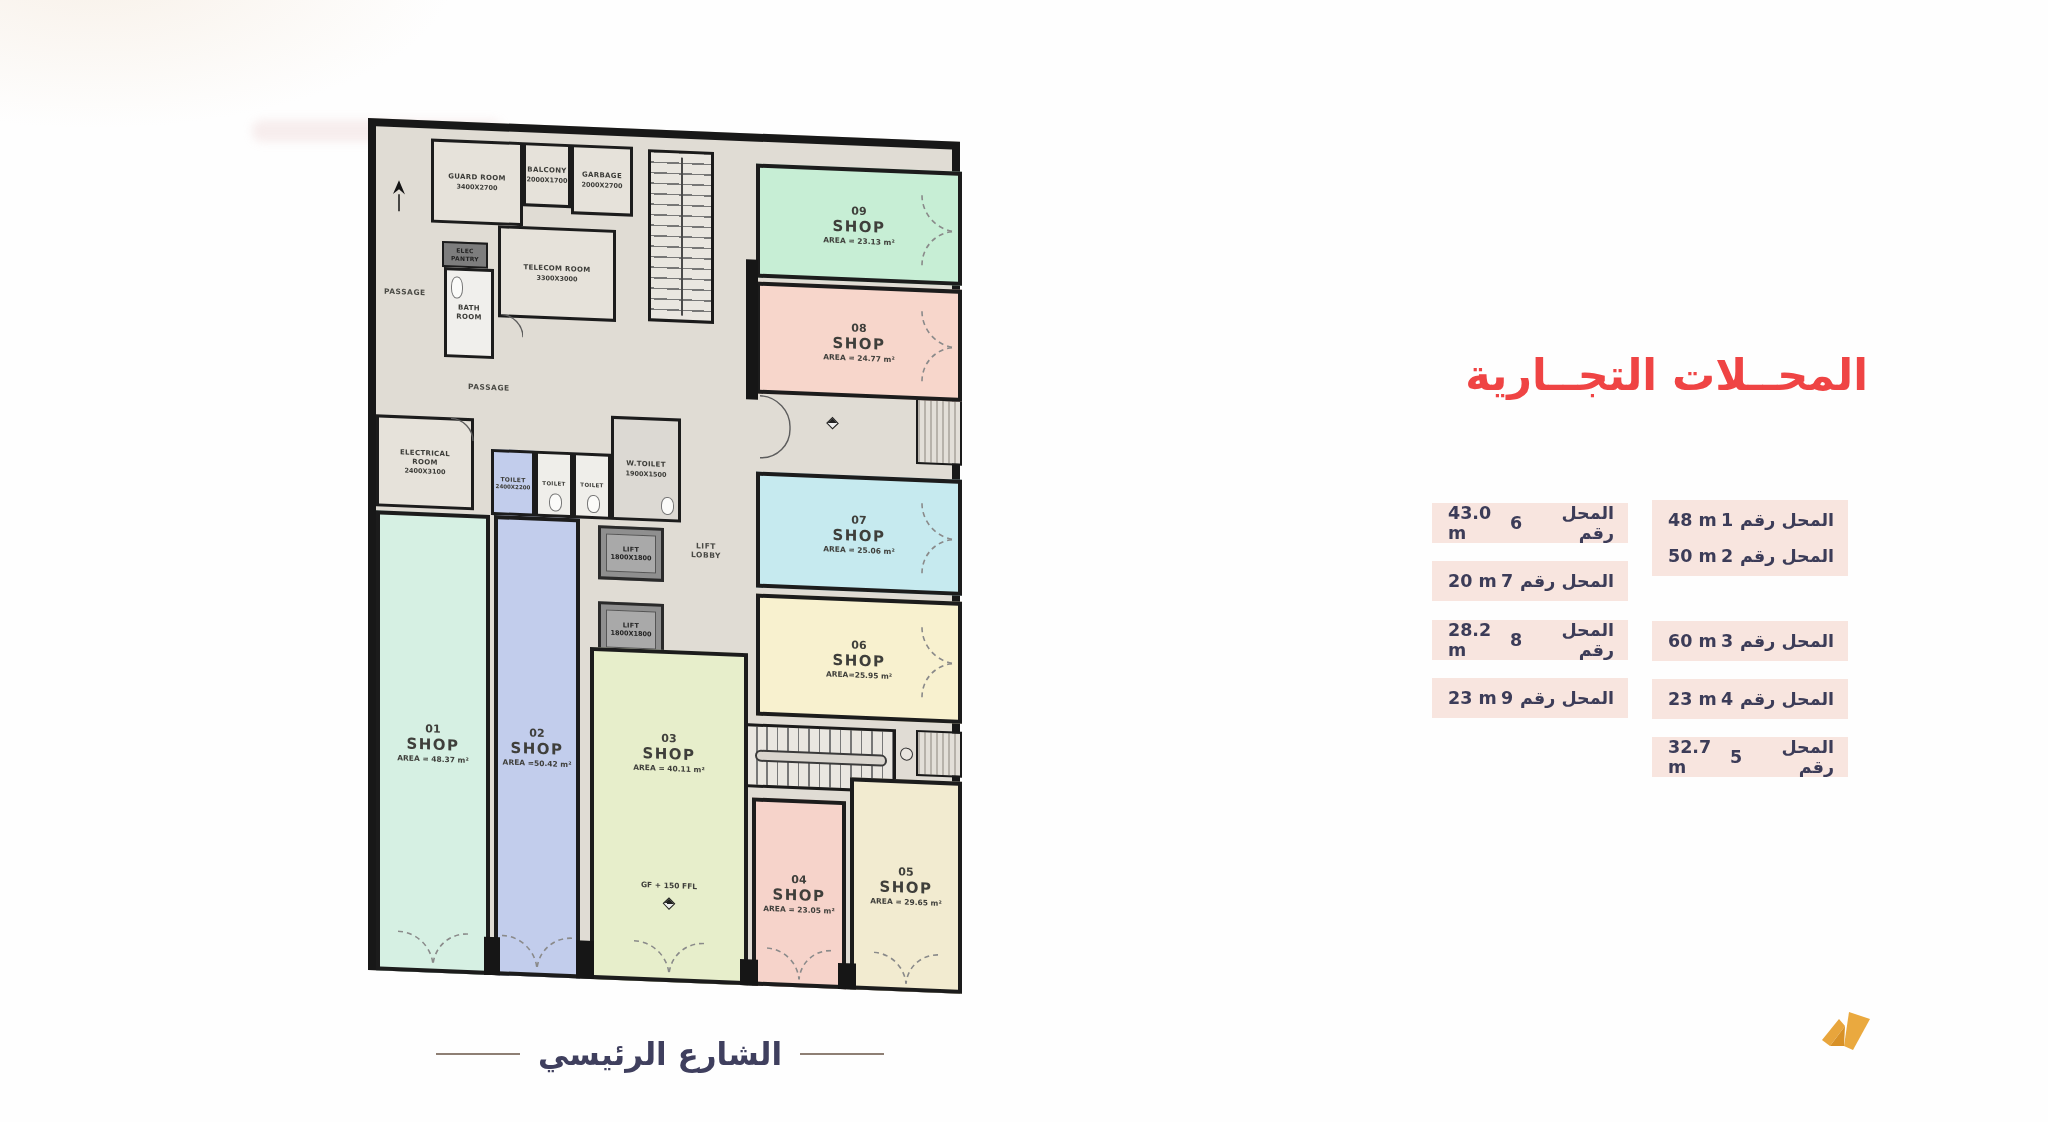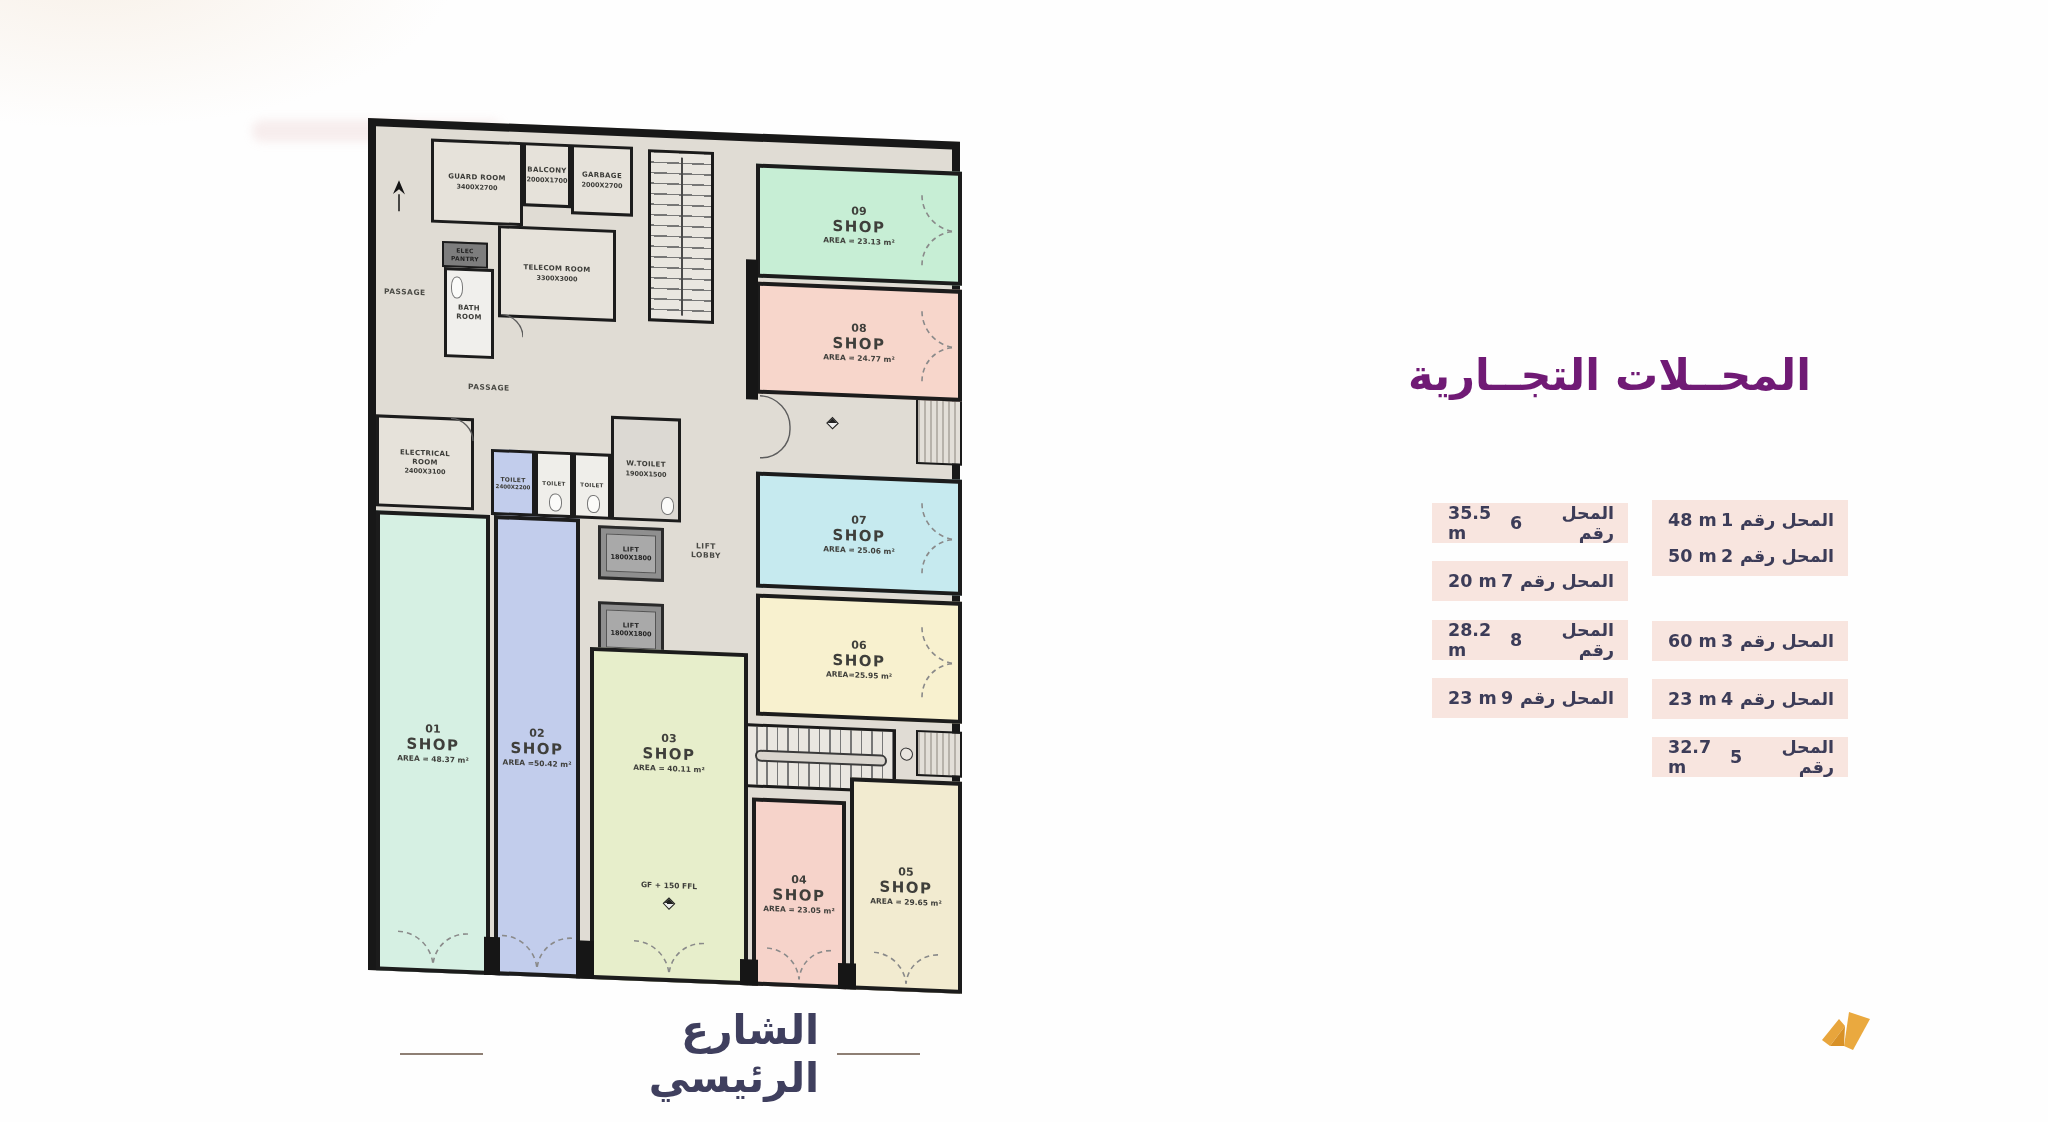--- a/index.html
+++ b/index.html
@@ -52,31 +52,31 @@
   .lvl { position:absolute; width:9px; height:9px; border:1px solid #222; transform:rotate(45deg);
     background:linear-gradient(135deg,#222 50%,#eee 50%); }
   svg.arc path { fill:none; stroke:#8a8a8a; stroke-width:1.6; stroke-dasharray:5 4; }
   svg.arc-solid path { fill:none; stroke:#5d5d5d; stroke-width:1.4; }
   .front-door { position:absolute; bottom:3px; left:50%; transform:translateX(-50%); }
   .side-door { position:absolute; right:3px; }
   .fix { position:absolute; background:#fbfbf9; border:1px solid #777; border-radius:45%; }
 
   
   .legend-title { position:absolute; left:1408px; top:350px; width:460px;
-    text-align:left; direction:rtl; font-size:43px; font-weight:bold; color:#701a75; }
+    text-align:right; direction:rtl; font-size:43px; font-weight:bold; color:#ef4444; }
   .legend-row { position:absolute; width:196px; height:40px; background:#f8e5df;
     display:flex; align-items:center; justify-content:space-between;
     padding:0 14px 0 16px; font-weight:bold; color:#3c3c58; font-size:17.5px; }
   .legend-row .rtl { direction:rtl; display:flex; gap:7px; align-items:center; }
 
   
   .street { position:absolute; left:400px; top:1028px; width:520px; height:52px;
     display:flex; align-items:center; justify-content:center; gap:18px; }
   .street .line { width:84px; height:2px; background:#8e7f74; }
-  .street .txt { direction:rtl; font-size:41px; font-weight:bold; color:#3f3f5e; }
+  .street .txt { direction:rtl; font-size:31px; font-weight:bold; color:#3f3f5e; }
 
   .logo { position:absolute; left:1818px; top:1006px; }
 </style>
 </head>
 <body>
 
 <div class="corner-blob"></div>
 <div class="watermark"></div>
 
 <div class="plan">
@@ -292,21 +292,21 @@
 </div>
 <div class="legend-row" style="left:1652px;top:737px">
   <span>32.7 m</span>
   <span class="rtl">
       <span>المحل رقم</span>
       <span>5</span>
     </span>
 </div>
 
 <div class="legend-row" style="left:1432px;top:503px">
-  <span>35.5 m</span>
+  <span>43.0 m</span>
   <span class="rtl">
       <span>المحل رقم</span>
       <span>6</span>
     </span>
 </div>
 <div class="legend-row" style="left:1432px;top:561px">
   <span>20 m</span>
   <span class="rtl">
       <span>المحل رقم</span>
       <span>7</span>

